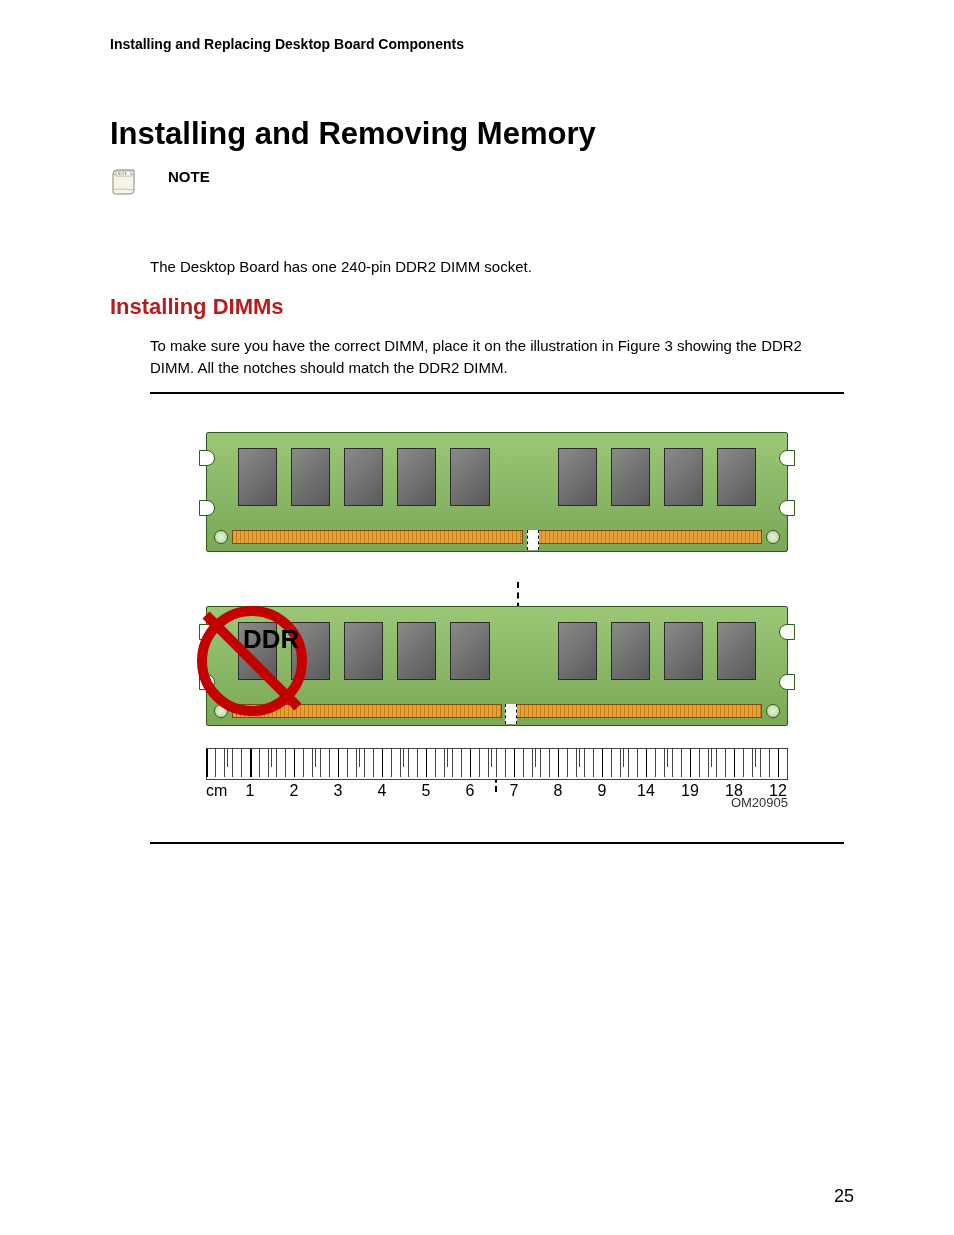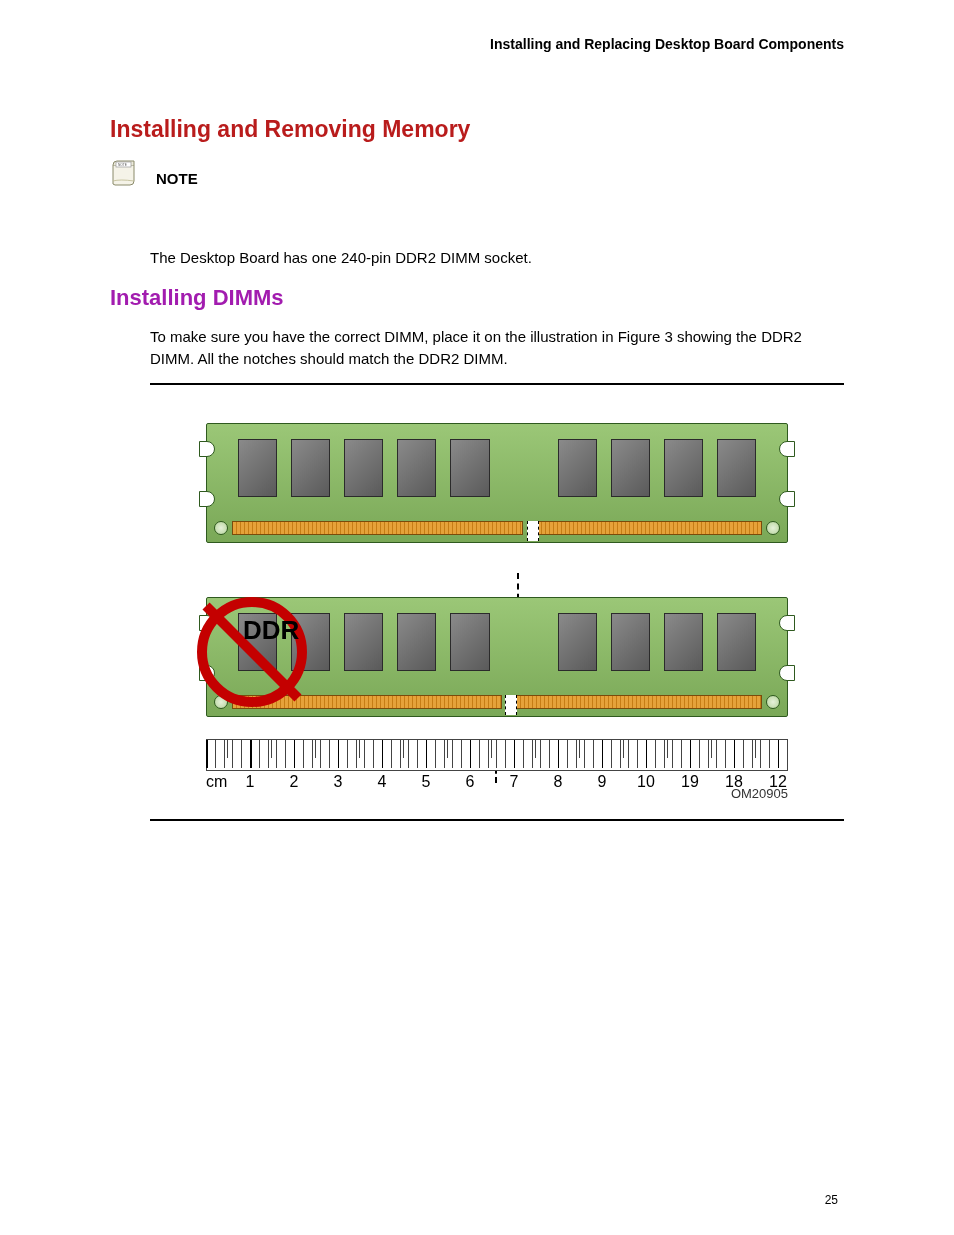--- a/index.html
+++ b/index.html
@@ -1,25 +1,25 @@
 <!DOCTYPE html>
 <html><head>
 <meta charset="utf-8">
 <style>
 html,body{margin:0;padding:0;background:#fff;font-family:Verdana,Geneva,sans-serif;color:#000}
 .page{width:954px;height:1235px;position:relative;box-sizing:border-box;padding:36px 110px 0 110px}
-.running-head{font-weight:700;font-size:14px;text-align:right;margin:0 0 64px 0}
-h1.section{color:#b91c1c;font-size:23px;font-weight:700;margin:2px 0 16px 0}
-.note-row{display:flex;align-items:flex-end;gap:16px;margin-bottom:60px}
+.running-head{font-weight:700;font-size:14px;margin:0 0 64px 0}
+h1.section{color:#000000;font-size:31px;font-weight:700;margin:2px 0 16px 0}
+.note-row{display:flex;align-items:flex-start;gap:28px;margin-bottom:60px}
 .note-label{font-weight:700;font-size:15px}
 .body-text{font-size:15px;line-height:1.5;margin-left:40px;}
-h2.subsection{color:#a21caf;font-size:22px;font-weight:700;margin:8px 0 10px 0}
-.figure-frame{margin:12px 0 0 40px;border-top:2px solid #000;border-bottom:2px solid #000;padding:8px 0 0 0}
+h2.subsection{color:#b91c1c;font-size:22px;font-weight:700;margin:8px 0 10px 0}
+.figure-frame{margin:12px 0 0 40px;border-top:2px solid #000;border-bottom:2px solid #000;padding:8px 0 14px 0}
 .figcap{text-align:center;font-weight:700;font-size:15px;margin:14px 0 0 0}
-.page-num{position:absolute;bottom:28px;right:116px;font-size:12px}
+.page-num{position:absolute;bottom:28px;right:100px;font-size:18px}
 
 
 .dimm-wrap{position:relative;width:620px;margin:0 auto 4px auto;padding:0 0 8px 0}
 .dimm-label{font-family:Arial,Helvetica,sans-serif;font-weight:700;font-size:26px;position:absolute}
 .stick{position:relative;width:582px;height:118px;margin:0 auto 40px auto}
 .pcb{position:absolute;left:0;right:0;top:0;height:118px;background:linear-gradient(#9bc777,#7aa857);border:1px solid #2f5a1f;border-radius:2px}
 .notch{position:absolute;width:14px;height:14px;background:#fff;border:1px solid #2f5a1f}
 .n-l1{left:-7px;top:18px;border-radius:0 8px 8px 0}
 .n-l2{left:-7px;top:68px;border-radius:0 8px 8px 0}
 .n-r1{right:-7px;top:18px;border-radius:8px 0 0 8px}
@@ -151,21 +151,21 @@
           <span style="left:0;transform:none;font-weight:400">cm</span>
           <span style="left:44px">1</span>
           <span style="left:88px">2</span>
           <span style="left:132px">3</span>
           <span style="left:176px">4</span>
           <span style="left:220px">5</span>
           <span style="left:264px">6</span>
           <span style="left:308px">7</span>
           <span style="left:352px">8</span>
           <span style="left:396px">9</span>
-          <span style="left:440px">10</span>
+          <span style="left:440px">14</span>
           <span style="left:484px">19</span>
           <span style="left:528px">18</span>
           <span style="left:572px">12</span>
         </div>
         <span class="om">OM20905</span>
       </div>
 
     </div>
   </div>
 

